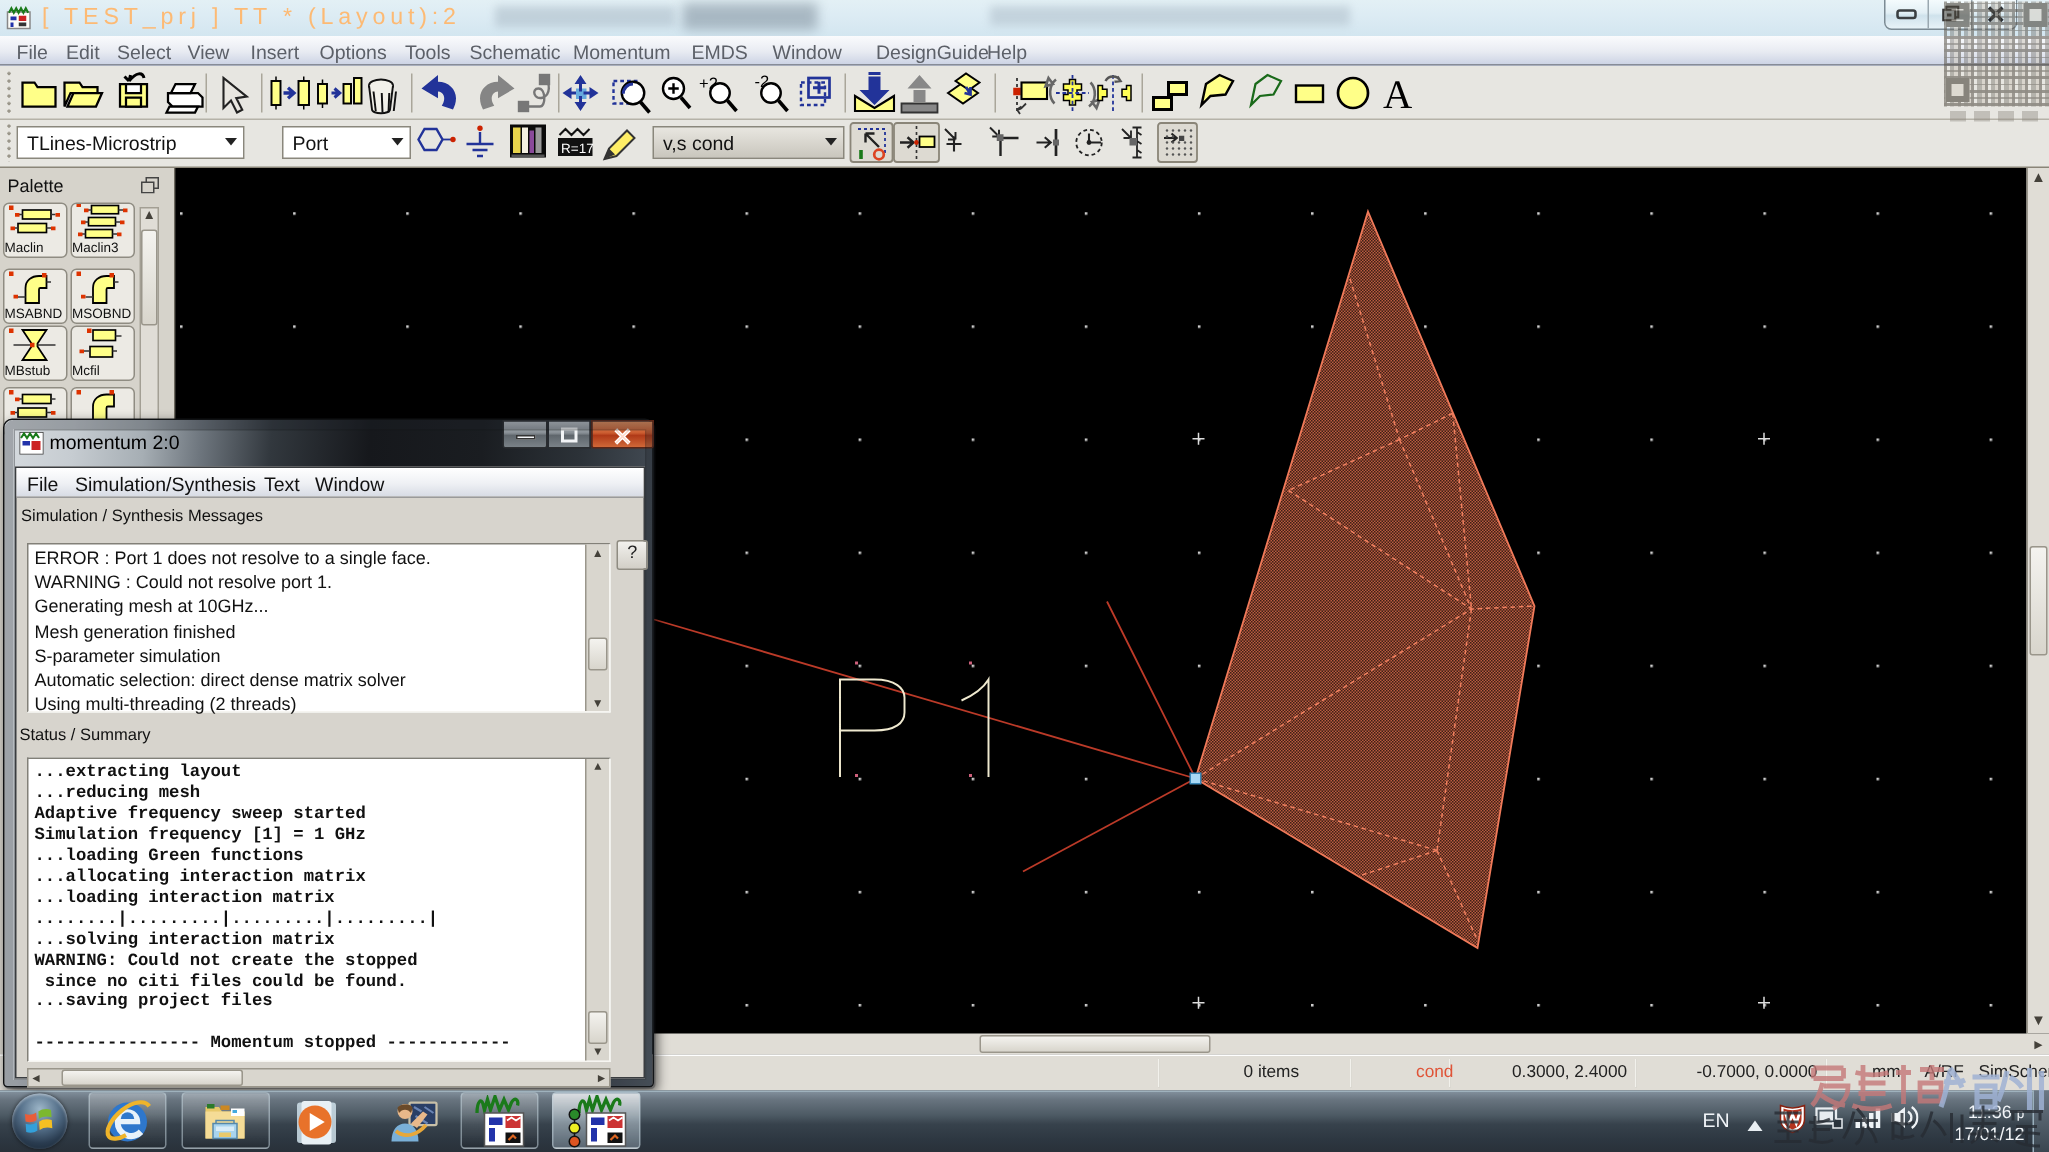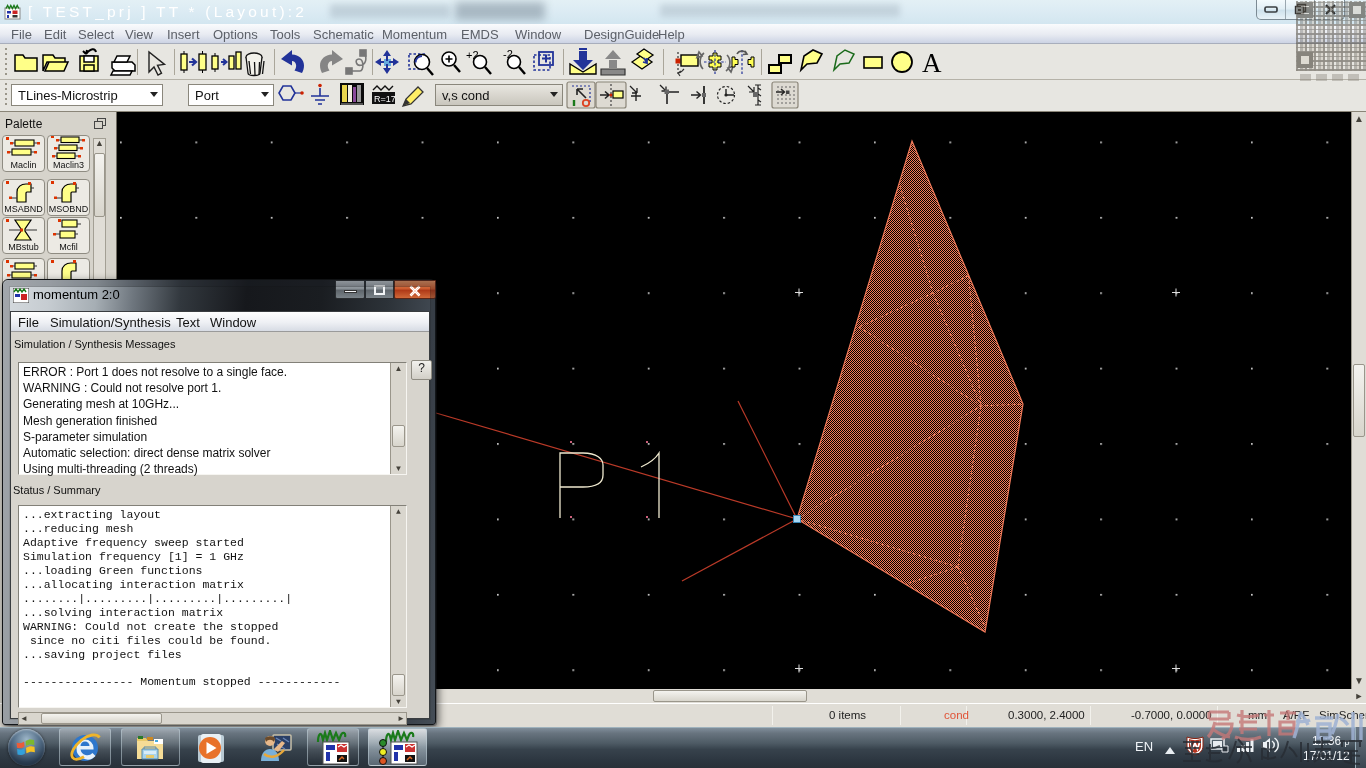--- a/index.html
+++ b/index.html
@@ -3,21 +3,21 @@
 <meta charset="utf-8">
 <style>
 * { margin:0; padding:0; box-sizing:border-box; }
 html,body { width:1366px; height:768px; overflow:hidden; }
 body { position:relative; font-family:"Liberation Sans", sans-serif; background:#000; }
 .abs { position:absolute; }
 
 
 #titlebar { left:0; top:0; width:1366px; height:24px;
   background:linear-gradient(180deg,#e3f0f5 0%,#ddecf4 40%,#d3e6f0 100%); }
-#titletext { left:28px; top:3px; font-size:15.5px; letter-spacing:3.2px; color:#ffffff; }
+#titletext { left:28px; top:3px; font-size:15.5px; letter-spacing:3.2px; color:#fdba74; }
 #appicon { left:4px; top:3px; width:18px; height:17px; }
 
 
 #winbtns { left:1256px; top:0; width:89px; height:20px; border:1px solid #7c8b94;
   border-top:none; border-radius:0 0 5px 5px;
   background:linear-gradient(180deg,#f4fbfd 0%,#e2eff5 45%,#cfe2ec 55%,#e8f3f8 100%); }
 #winbtns .sep { position:absolute; top:0; width:1px; height:19px; background:#9aa8b0; }
 #winbtns .g { position:absolute; top:0; height:19px; color:#333; font-size:12px; text-align:center; }
 
 
@@ -33,21 +33,21 @@
   border-bottom:1px solid #8a8578; }
 .grip { width:4px; background-image:radial-gradient(circle at 2px 2px,#9a968a 1px,transparent 1.2px); background-size:4px 5px; }
 .combo { background:#fff; border:1px solid #8a877c; font-size:13px; color:#111; }
 .combo .arr { position:absolute; right:4px; top:7px; width:0; height:0; border:4px solid transparent; border-top:5px solid #222; }
 .combo .lbl { position:absolute; left:6px; top:3px; }
 
 
 #palette { left:0; top:112px; width:117px; height:600px; background:#d6d3cb; border-right:1px solid #6e6a60;}
 #palette .hdr { position:absolute; left:5px; top:5px; font-size:12px; color:#111; }
 .pbtn { position:absolute; width:43px; height:37px; background:#eceae4; border:1px solid #8f8c82; border-radius:4px; }
-.pbtn .cap { position:absolute; width:100%; bottom:1px; text-align:center; font-size:9px; color:#111; }
+.pbtn .cap { position:absolute; width:100%; bottom:1px; text-align:left; font-size:9px; color:#111; }
 
 
 #canvas { left:117px; top:112px; width:1234px; height:577px; background:#000; }
 
 
 .sbar { background:#e0ddd6; }
 .sthumb { background:linear-gradient(180deg,#f4f3ef,#d8d5cc); border:1px solid #9a968b; border-radius:2px; }
 .sarrow { color:#44413a; text-align:center; }
 
 
@@ -58,21 +58,21 @@
 
 #mom { left:2px; top:279px; width:434px; height:446px;
   border-radius:6px 6px 3px 3px;
   background:linear-gradient(95deg,#d6dbdf 0%,#c6ccd1 10%,#a6aeb4 20%,#6e767e 28%,#32383e 38%,#16181c 52%,#1a1d21 68%,#2c3238 82%,#434b54 93%,#555f69 100%);
   box-shadow:2px 3px 8px rgba(0,0,0,.65); border:1px solid #101214; }
 #mom-client { position:absolute; left:7px; top:31px; width:420px; height:408px; background:#d7d4cd; border:1px solid #3a3d40;}
 #mom-menubar { position:absolute; left:0; top:0; width:418px; height:20px;
   background:linear-gradient(180deg,#ffffff 0%,#eef0f4 55%,#d7dbe4 100%); border-bottom:1px solid #9a9a9a; }
 #mom-menubar span { position:absolute; top:3px; font-size:13px; color:#111; }
 .sunkbox { position:absolute; background:#fff; border-top:1.5px solid #828078; border-left:1.5px solid #828078; border-right:1.5px solid #f6f5f1; border-bottom:1.5px solid #f6f5f1; }
-.mline { white-space:pre; }
+.mline { white-space:pre;font-weight:bold; }
 
 
 #taskbar { left:0; top:727px; width:1366px; height:41px;
   background:linear-gradient(180deg,#8593a0 0%,#68747f 15%,#4d5a64 40%,#37424c 55%,#2d3741 80%,#293139 100%); }
 #taskbar::before { content:""; position:absolute; left:0; top:0; width:100%; height:1px; background:#9fb2bd; }
 .tbtn { position:absolute; top:1px; height:38px; border:1px solid rgba(190,205,215,.55); border-radius:3px;
   background:linear-gradient(180deg,rgba(255,255,255,.28),rgba(255,255,255,.10) 50%,rgba(0,0,0,.10)); }
 </style>
 </head>
 <body>
@@ -627,20 +627,21 @@
     <div style="position:absolute;left:2px;top:172px;font-size:11px;color:#111">Status / Summary</div>
 
     <div class="sunkbox" style="left:7px;top:193px;width:389px;height:203px;font-family:'Liberation Mono',monospace;font-size:11.5px;color:#111">
       <div style="position:absolute;left:4px;top:2px;line-height:13.95px">
         <div class="mline">...extracting layout</div>
         <div class="mline">...reducing mesh</div>
         <div class="mline">Adaptive frequency sweep started</div>
         <div class="mline">Simulation frequency [1] = 1 GHz</div>
         <div class="mline">...loading Green functions</div>
         <div class="mline">...allocating interaction matrix</div>
+        <div class="mline">...loading interaction matrix</div>
         <div class="mline">........|.........|.........|.........|</div>
         <div class="mline">...solving interaction matrix</div>
         <div class="mline">WARNING: Could not create the stopped</div>
         <div class="mline"> since no citi files could be found.</div>
         <div class="mline">...saving project files</div>
         <div class="mline">&nbsp;</div>
         <div class="mline">---------------- Momentum stopped ------------</div>
       </div>
       <div style="position:absolute;right:0;top:0;width:16px;height:100%;background:#d9d6ce;border-left:1px solid #9a968b">
         <div class="sarrow" style="position:absolute;top:1px;width:100%;font-size:8px">▲</div>

